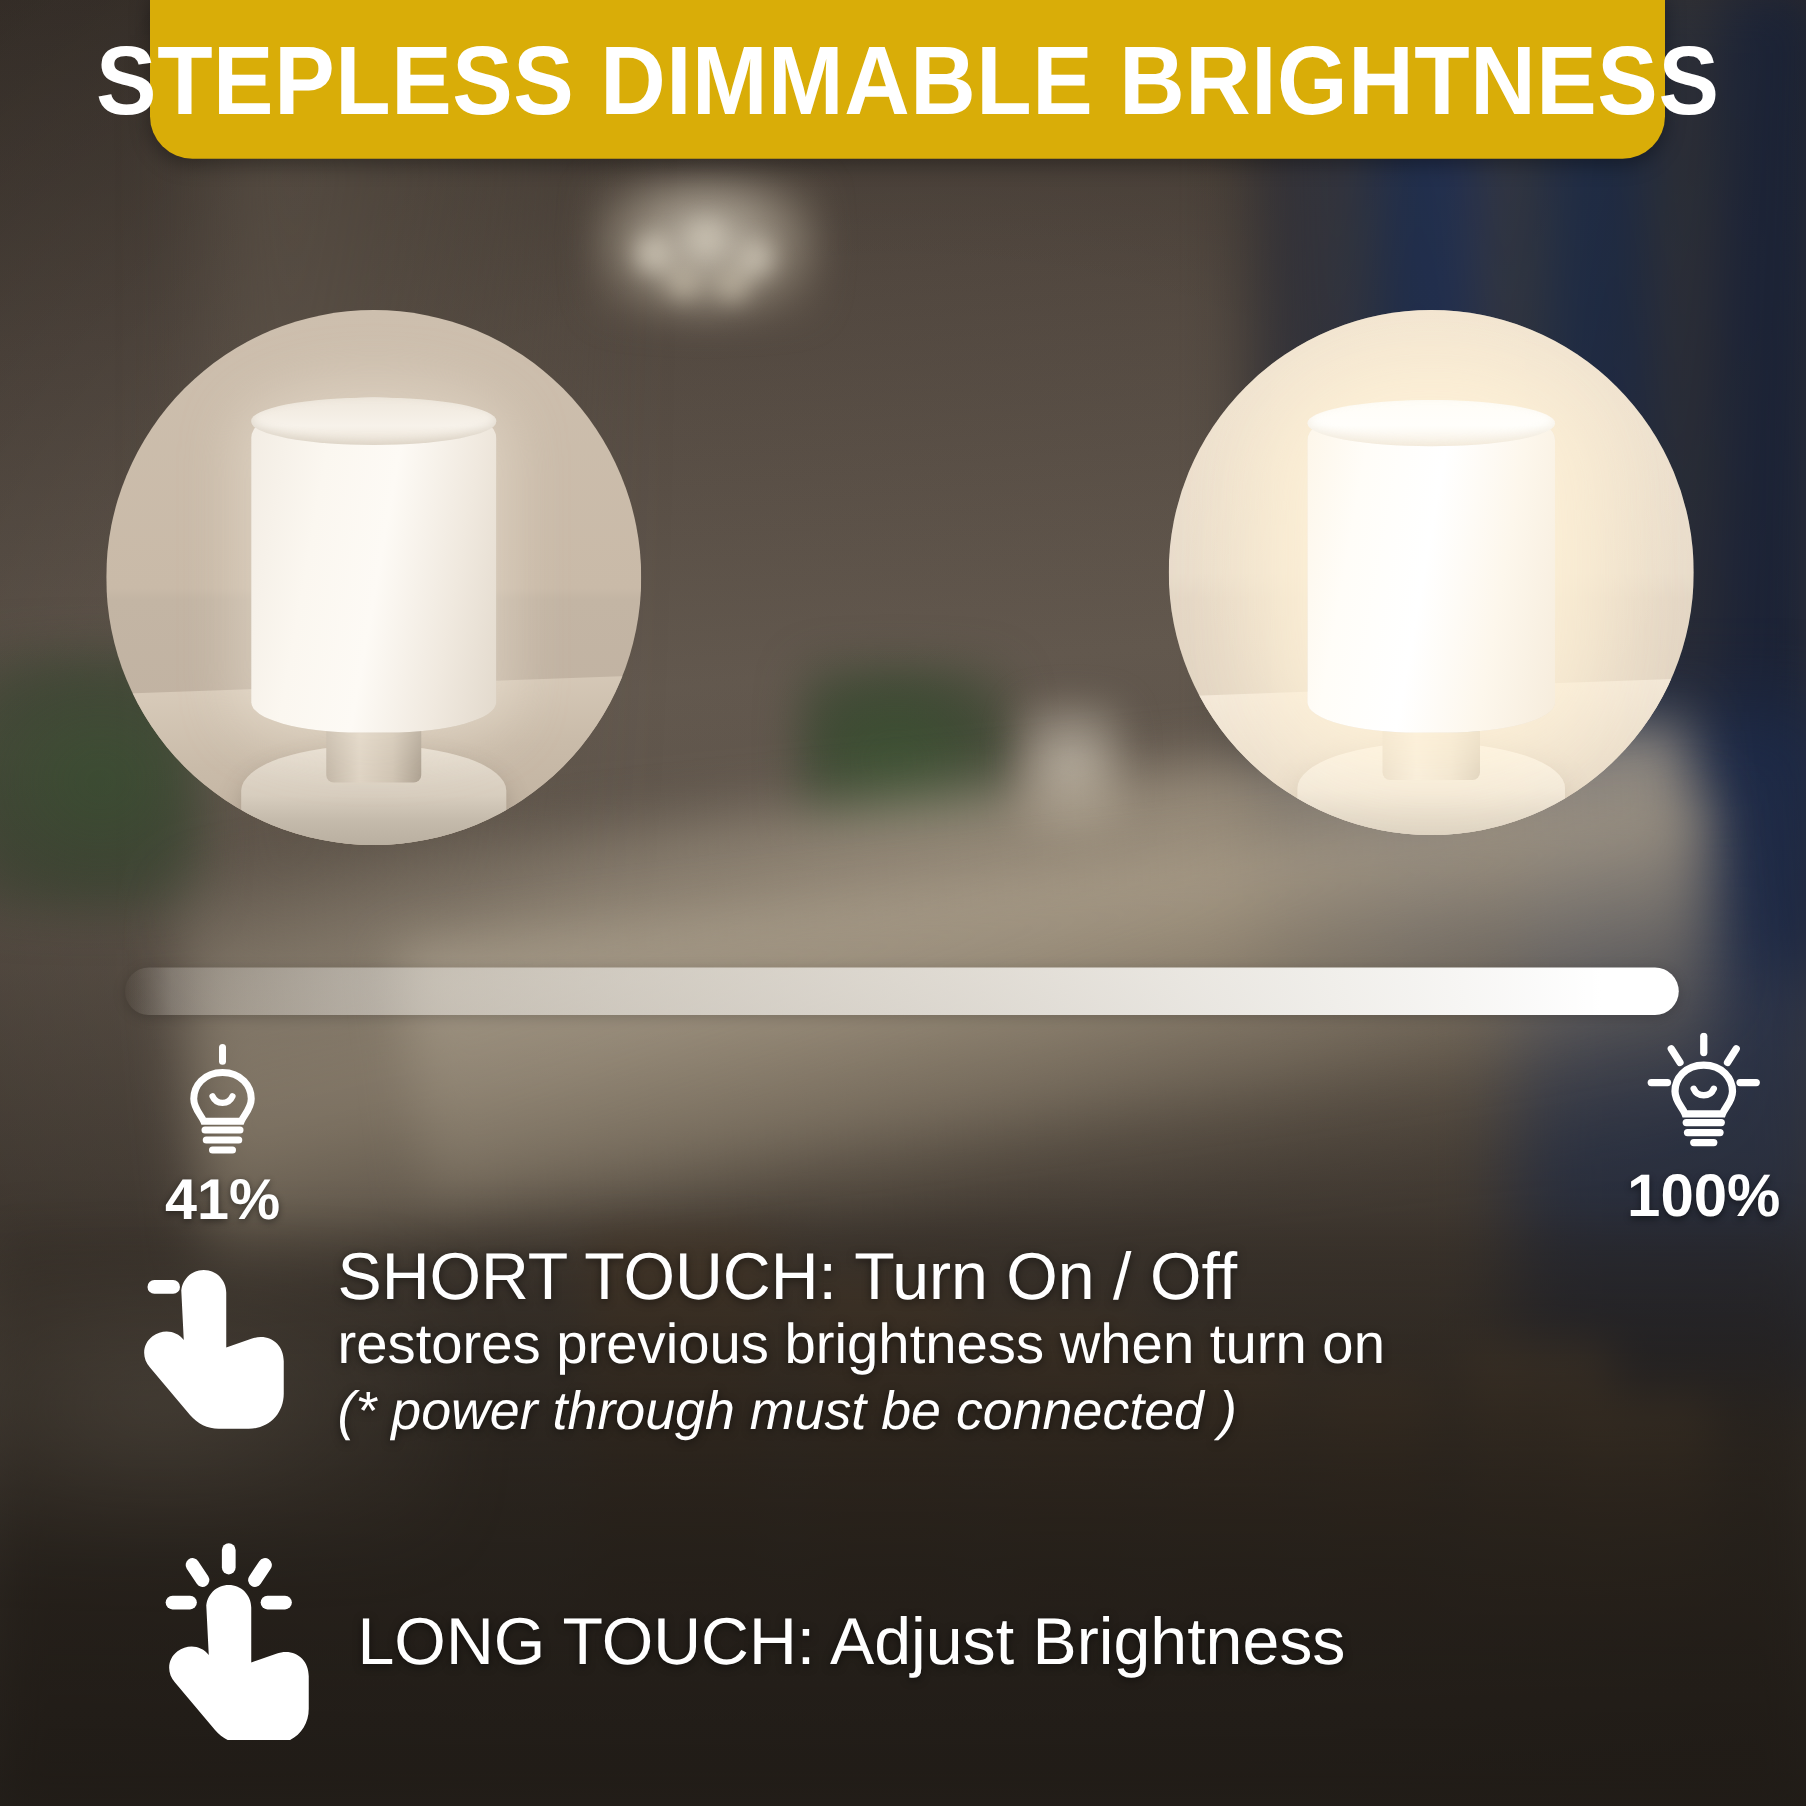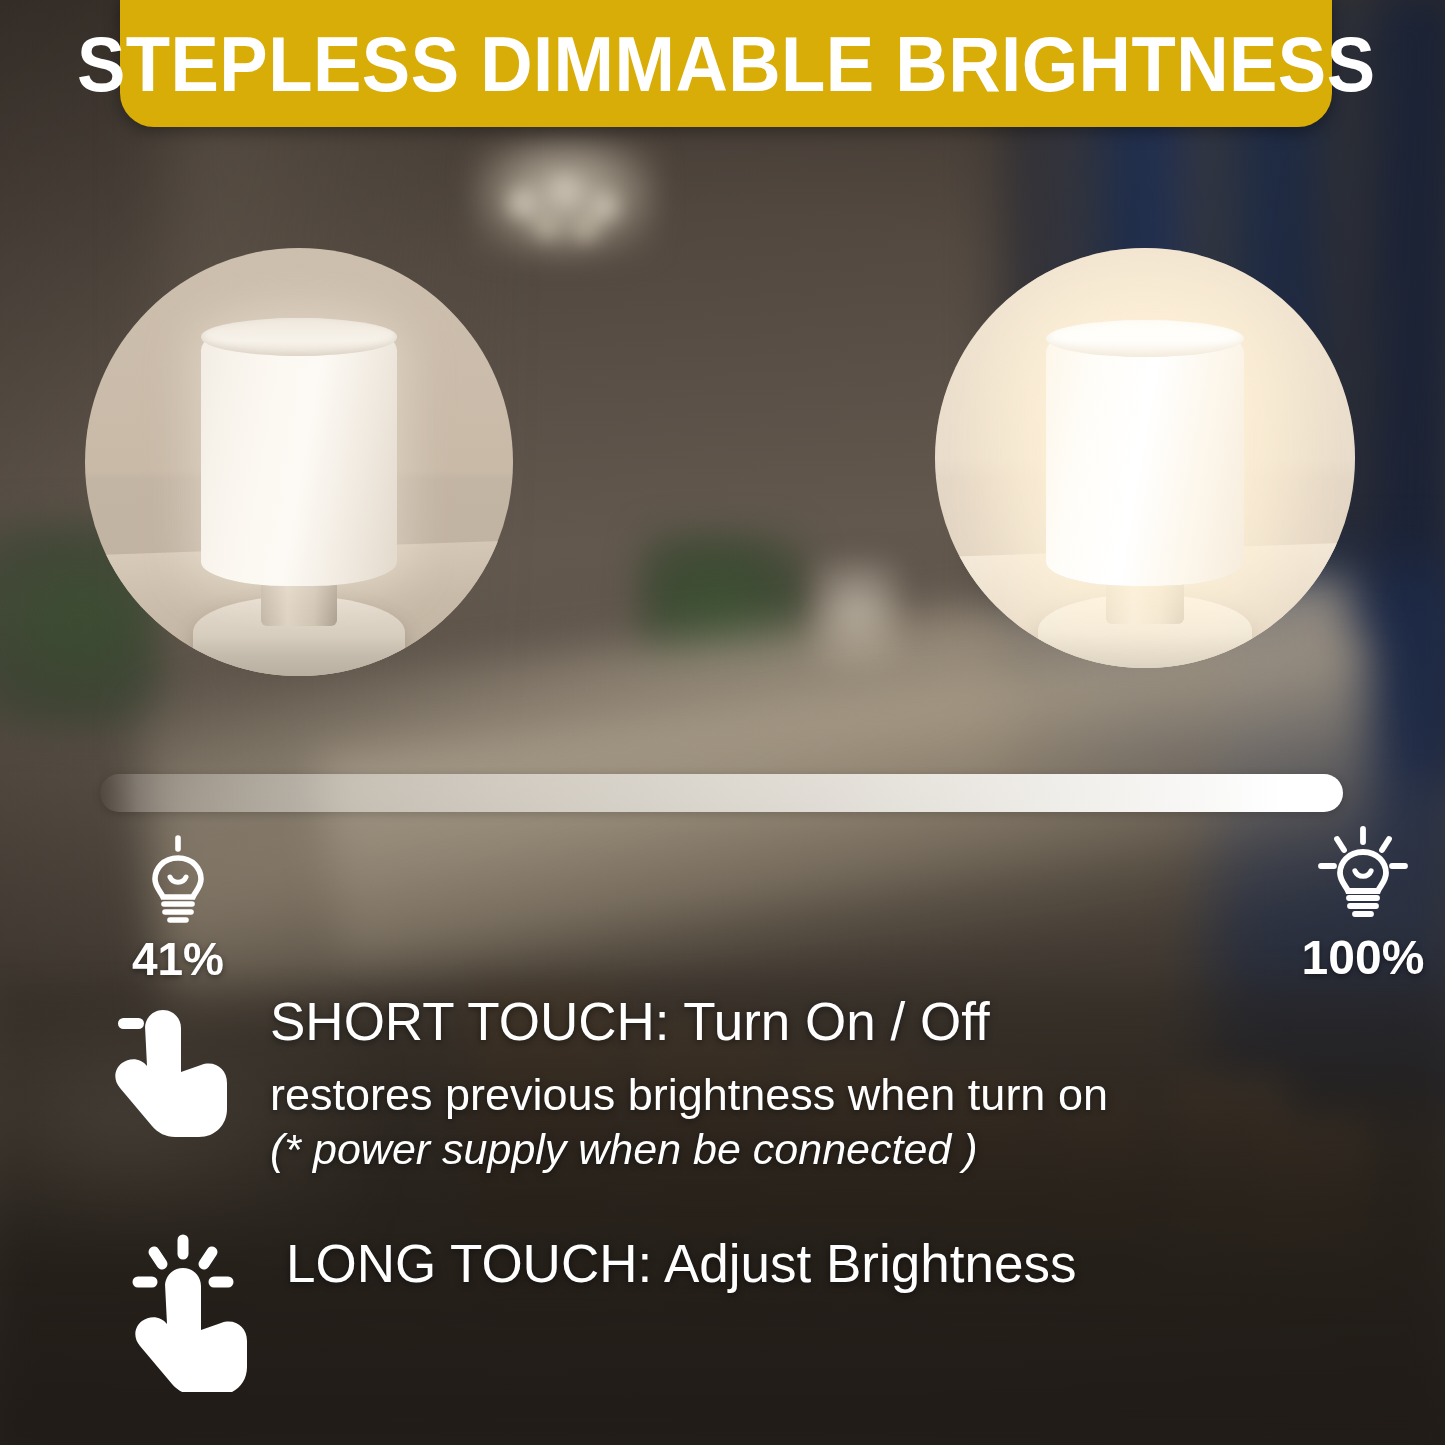--- a/index.html
+++ b/index.html
@@ -273,35 +273,35 @@
   .bulb-left  { left:108px;  top:834px; width:140px; }
   .bulb-right { left:1288px; top:826px; width:150px; }
   .bulb-svg { display:block; margin:0 auto; }
   .pct {
     color:#ffffff; font-size:46px; font-weight:700; line-height:1;
     margin-top:10px; text-shadow: 0 2px 6px rgba(0,0,0,.45);
   }
   .bulb-right .pct { font-size:48px; }
 
   
-  .instr { position:absolute; display:flex; align-items:flex-start; }
+  .instr { position:absolute; display:flex; align-items:center; }
   .instr-1 { left:100px; top:990px; }
   .instr-2 { left:116px; top:1232px; }
   .hand-wrap { width:170px; flex:0 0 170px; }
   .hand-svg { display:block; }
   .instr-text { padding-top:4px; }
 
   .line-title {
     color:#ffffff; font-weight:400; line-height:1.06;
     font-size:53px; white-space:nowrap;
     text-shadow: 0 2px 7px rgba(0,0,0,.5);
   }
   .line-sub {
     color:#ffffff; font-weight:400; line-height:1.12;
-    font-size:45px; white-space:nowrap; margin-top:20px;
+    font-size:45px; white-space:nowrap; margin-top:0;
     text-shadow: 0 2px 7px rgba(0,0,0,.5);
   }
   .line-note {
     color:#ffffff; font-weight:400; font-style:italic; line-height:1.12;
     font-size:43px; white-space:nowrap; margin-top:4px;
     text-shadow: 0 2px 7px rgba(0,0,0,.5);
   }
 </style>
 </head>
 <body>
@@ -405,21 +405,21 @@
         <g fill="#ffffff">
           <rect x="18" y="28" width="26" height="11" rx="5.5"></rect>
           <path d="M63 20 c10 0 18 8 18 18 v44 l20 -7 c14 -5 26 4 26 18 v26 c0 16 -12 28 -28 28 H75
                    c-9 0 -17 -4 -23 -11 L20 98 c-7 -8 -6 -19 2 -25 8 -6 19 -5 25 3 l-2 -40 V38 c0 -10 8 -18 18 -18 z"></path>
         </g>
       </svg>
     </div>
     <div class="instr-text">
       <div class="line-title">SHORT TOUCH: Turn On / Off</div>
       <div class="line-sub">restores previous brightness when turn on</div>
-      <div class="line-note">(* power supply when be connected )</div>
+      <div class="line-note">(* power through must be connected )</div>
     </div>
   </div>
 
   <div class="instr instr-2">
     <div class="hand-wrap">
       <svg class="hand-svg" width="155" height="160" viewBox="0 0 155 160">
         <g fill="none" stroke="#ffffff" stroke-width="11" stroke-linecap="round">
           <line x1="67" y1="8" x2="67" y2="22"></line>
           <line x1="38" y1="20" x2="46" y2="32"></line>
           <line x1="96" y1="20" x2="88" y2="32"></line>

